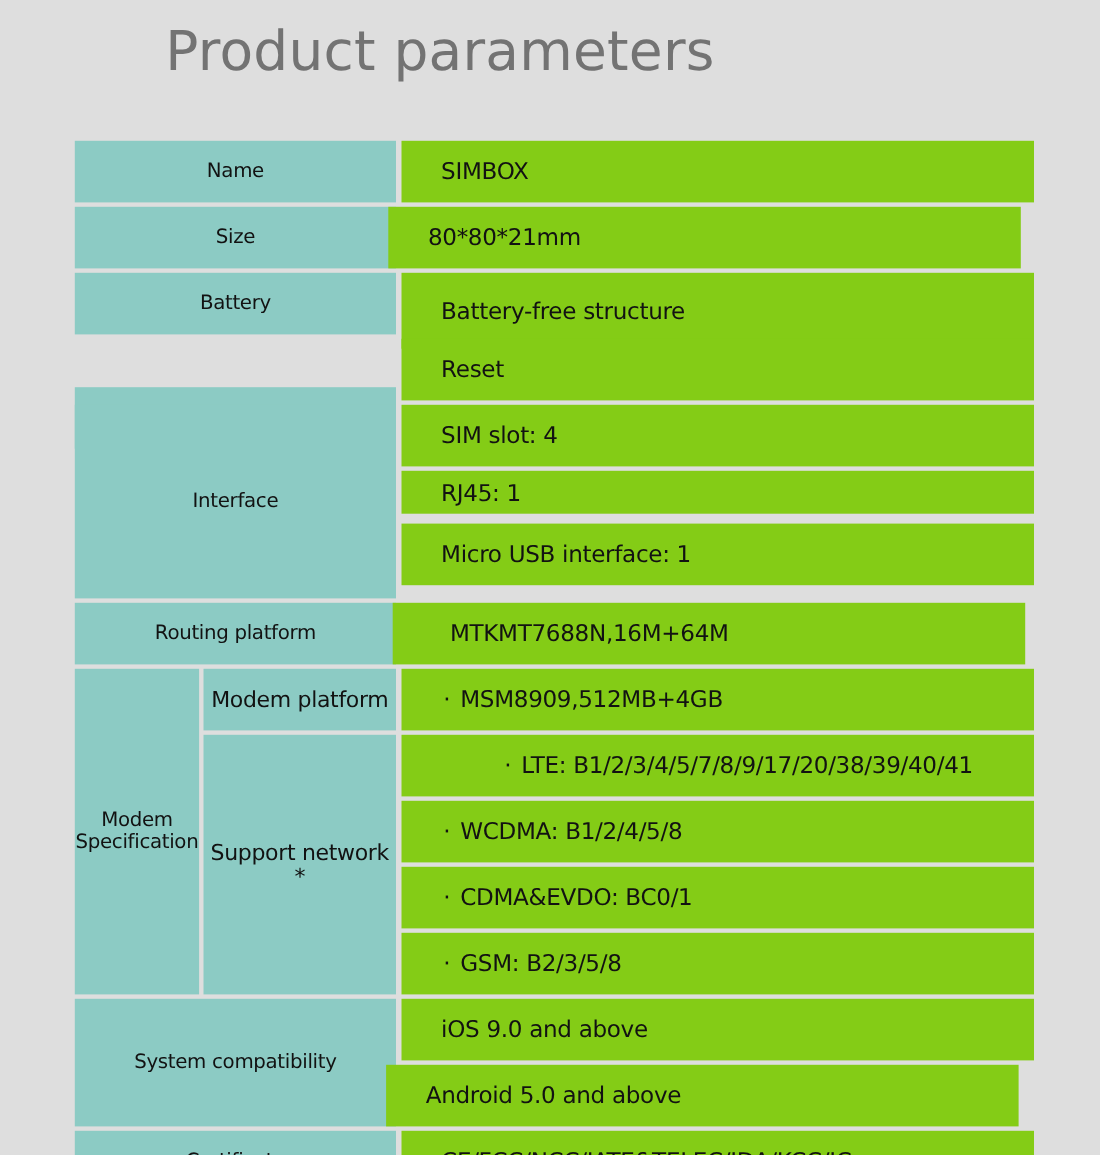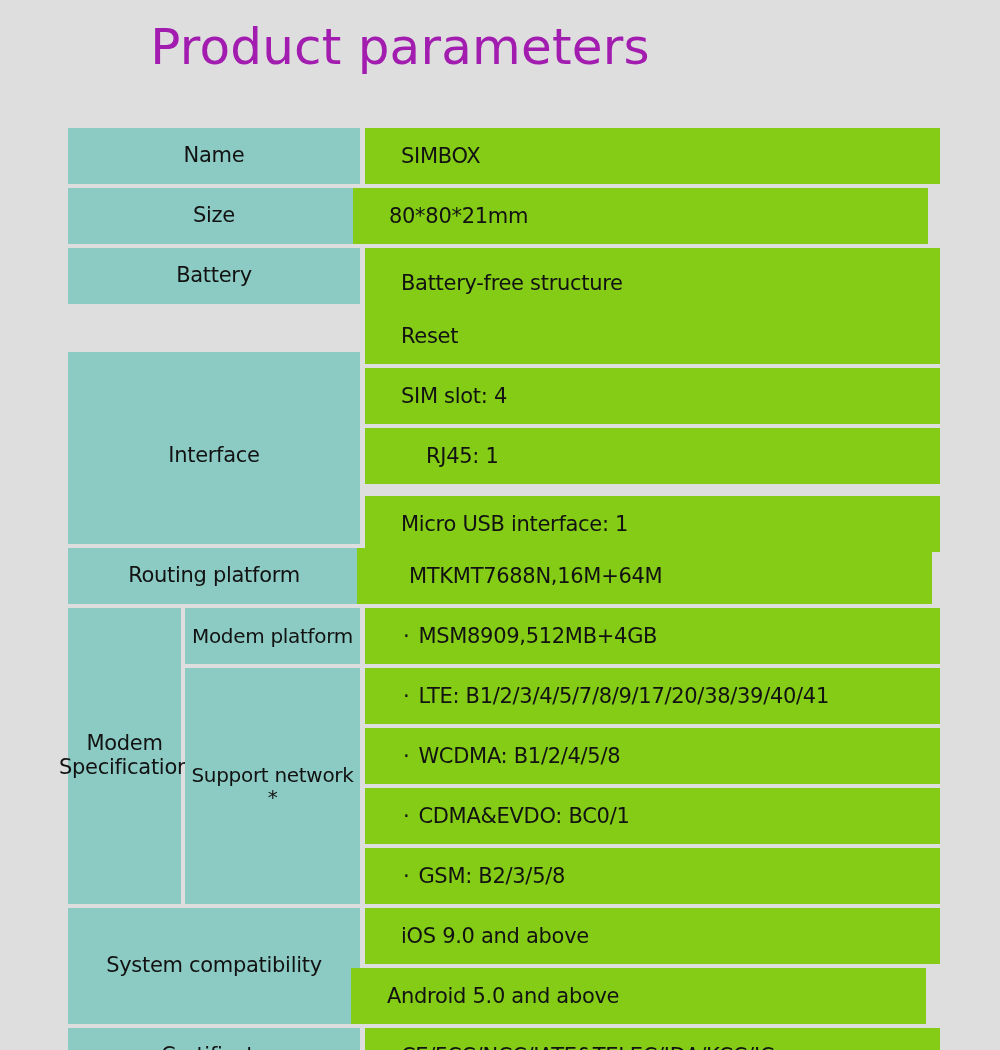--- a/index.html
+++ b/index.html
@@ -20,21 +20,21 @@
     box-sizing: border-box;
   }
   .page-title {
     position: absolute;
     left: 0;
     top: 18px;
     width: 800px;
     text-align: center;
     font-size: 50px;
     font-weight: 400;
-    color: #a21caf;
+    color: #737373;
     letter-spacing: 0.2px;
     font-family: "DejaVu Sans", sans-serif;
   }
   .table {
     position: absolute;
     left: 68px;
     top: 128px;
     width: 872px;
   }
   
@@ -47,21 +47,21 @@
   .k {
     background: #8ccbc4;
     justify-content: center;
     text-align: center;
   }
   .v {
     background: #84cc16;
     justify-content: flex-start;
   }
   .k .txt {
-    font-size: 21px;
+    font-size: 18px;
     color: #121212;
     line-height: 1.1;
     font-weight: 400;
     padding: 0 6px;
     font-family: "DejaVu Sans", sans-serif;
     letter-spacing: -0.3px;
   }
   .v .txt {
     font-size: 21px;
     color: #121212;
@@ -121,24 +121,24 @@
     <div class="cell v" style="left:297px; top:180px; width:575px; height:56px;">
       <span class="txt">Reset</span>
     </div>
 
     <div class="cell k" style="left:0px; top:240px; width:292px; height:176px;">
       <span class="txt">Interface</span>
     </div>
     <div class="cell v" style="left:297px; top:240px; width:575px; height:56px;">
       <span class="txt">SIM slot: 4</span>
     </div>
-    <div class="cell v" style="left:297px; top:300px; width:575px; height:56px;padding-left:25px;">
+    <div class="cell v" style="left:297px; top:300px; width:575px; height:39px;">
       <span class="txt">RJ45: 1</span>
     </div>
-    <div class="cell v" style="left:297px; top:368px; width:575px; height:56px;">
+    <div class="cell v" style="left:297px; top:348px; width:575px; height:56px;">
       <span class="txt">Micro USB interface: 1</span>
     </div>
 
     <div class="cell k" style="left:0px; top:420px; width:292px; height:56px;">
       <span class="txt">Routing platform</span>
     </div>
     <div class="cell v" style="left:289px; top:420px; width:575px; height:56px;padding-left:16px;">
       <span class="txt">MTKMT7688N,16M+64M</span>
     </div>
 
@@ -151,21 +151,21 @@
       <span class="txt">Modem platform</span>
     </div>
     <div class="cell v bulleted" style="left:297px; top:480px; width:575px; height:56px;">
       <span class="txt"><span class="bullet">·</span><span>MSM8909,512MB+4GB</span></span>
     </div>
 
     <div class="cell k small" style="left:117px; top:540px; width:175px; height:236px;">
       <span class="txt">Support network *</span>
     </div>
 
-    <div class="cell v bulleted" style="left:297px; top:540px; width:575px; height:56px;">
+    <div class="cell v bulleted" style="left:297px; top:540px; width:575px; height:56px;justify-content:center;">
       <span class="txt"><span class="bullet">·</span><span>LTE:  B1/2/3/4/5/7/8/9/17/20/38/39/40/41</span></span>
     </div>
     <div class="cell v bulleted" style="left:297px; top:600px; width:575px; height:56px;">
       <span class="txt"><span class="bullet">·</span><span>WCDMA:  B1/2/4/5/8</span></span>
     </div>
     <div class="cell v bulleted" style="left:297px; top:660px; width:575px; height:56px;">
       <span class="txt"><span class="bullet">·</span><span>CDMA&amp;EVDO:  BC0/1</span></span>
     </div>
     <div class="cell v bulleted" style="left:297px; top:720px; width:575px; height:56px;">
       <span class="txt"><span class="bullet">·</span><span>GSM:  B2/3/5/8</span></span>

